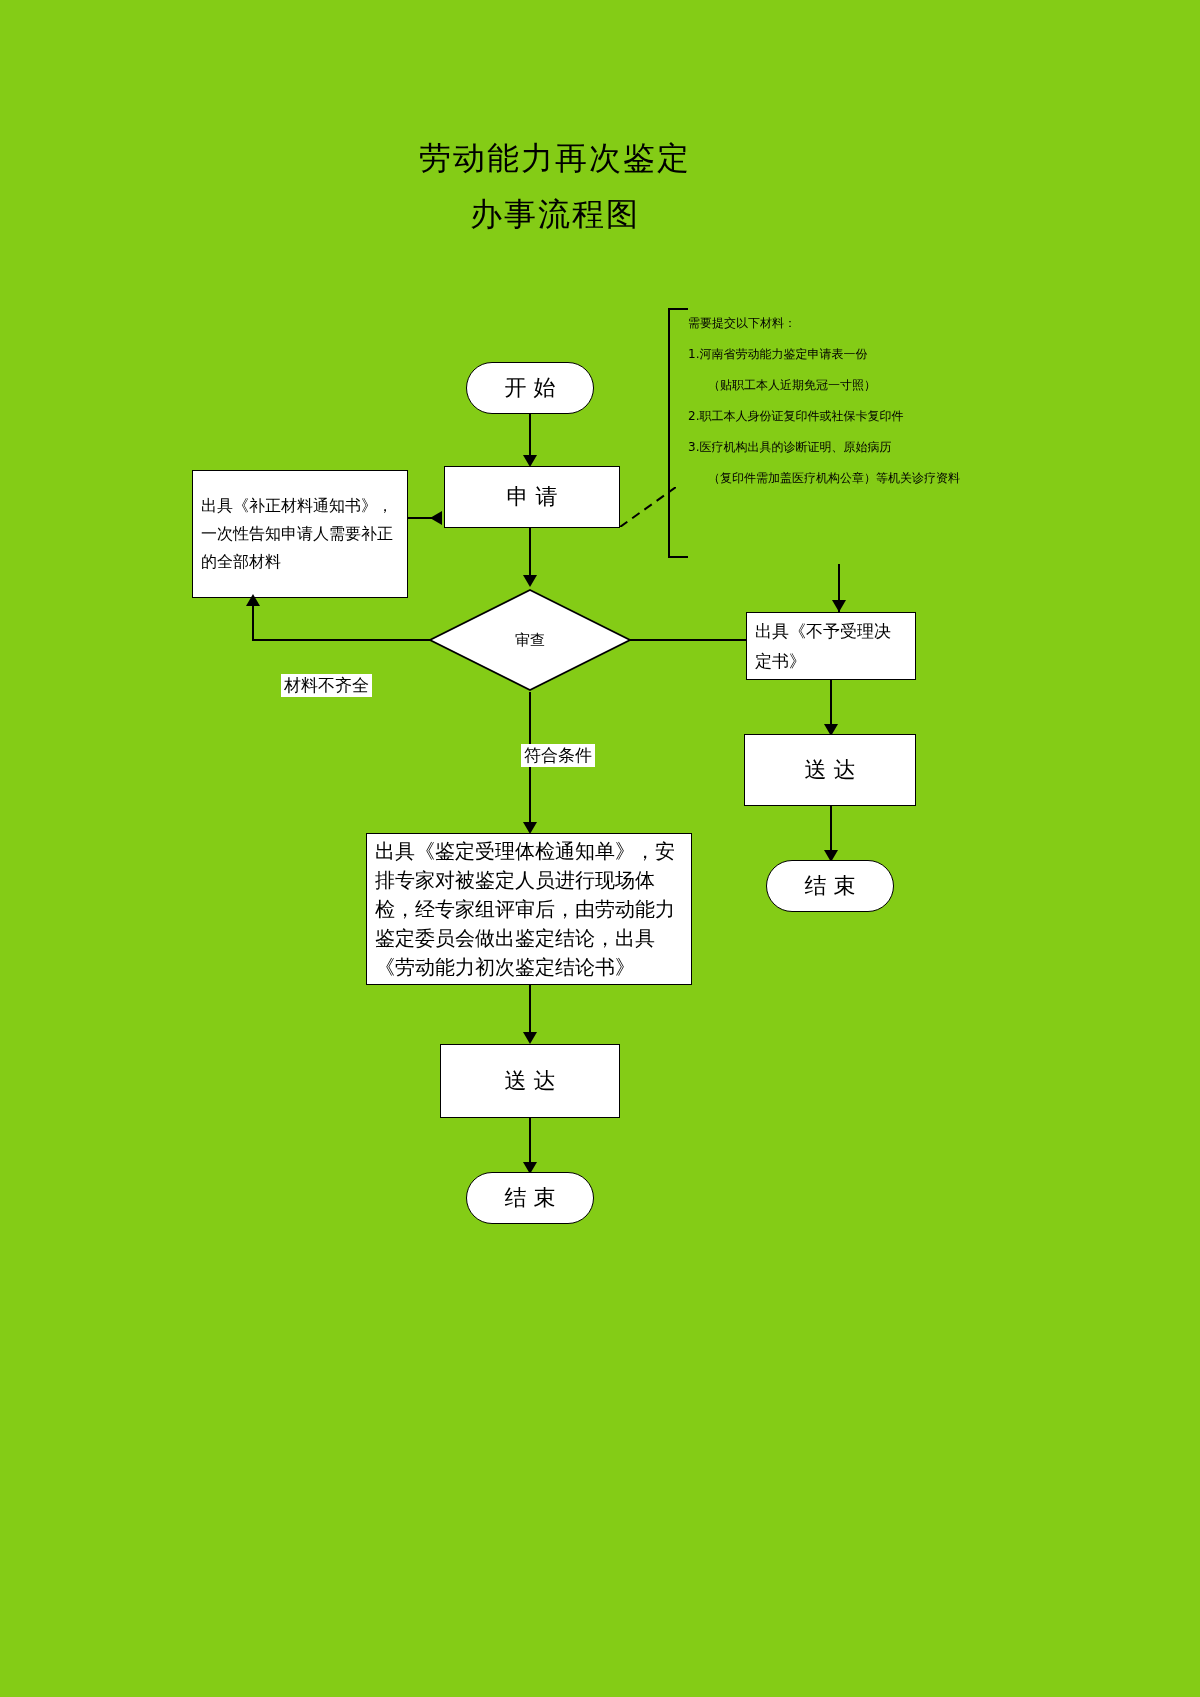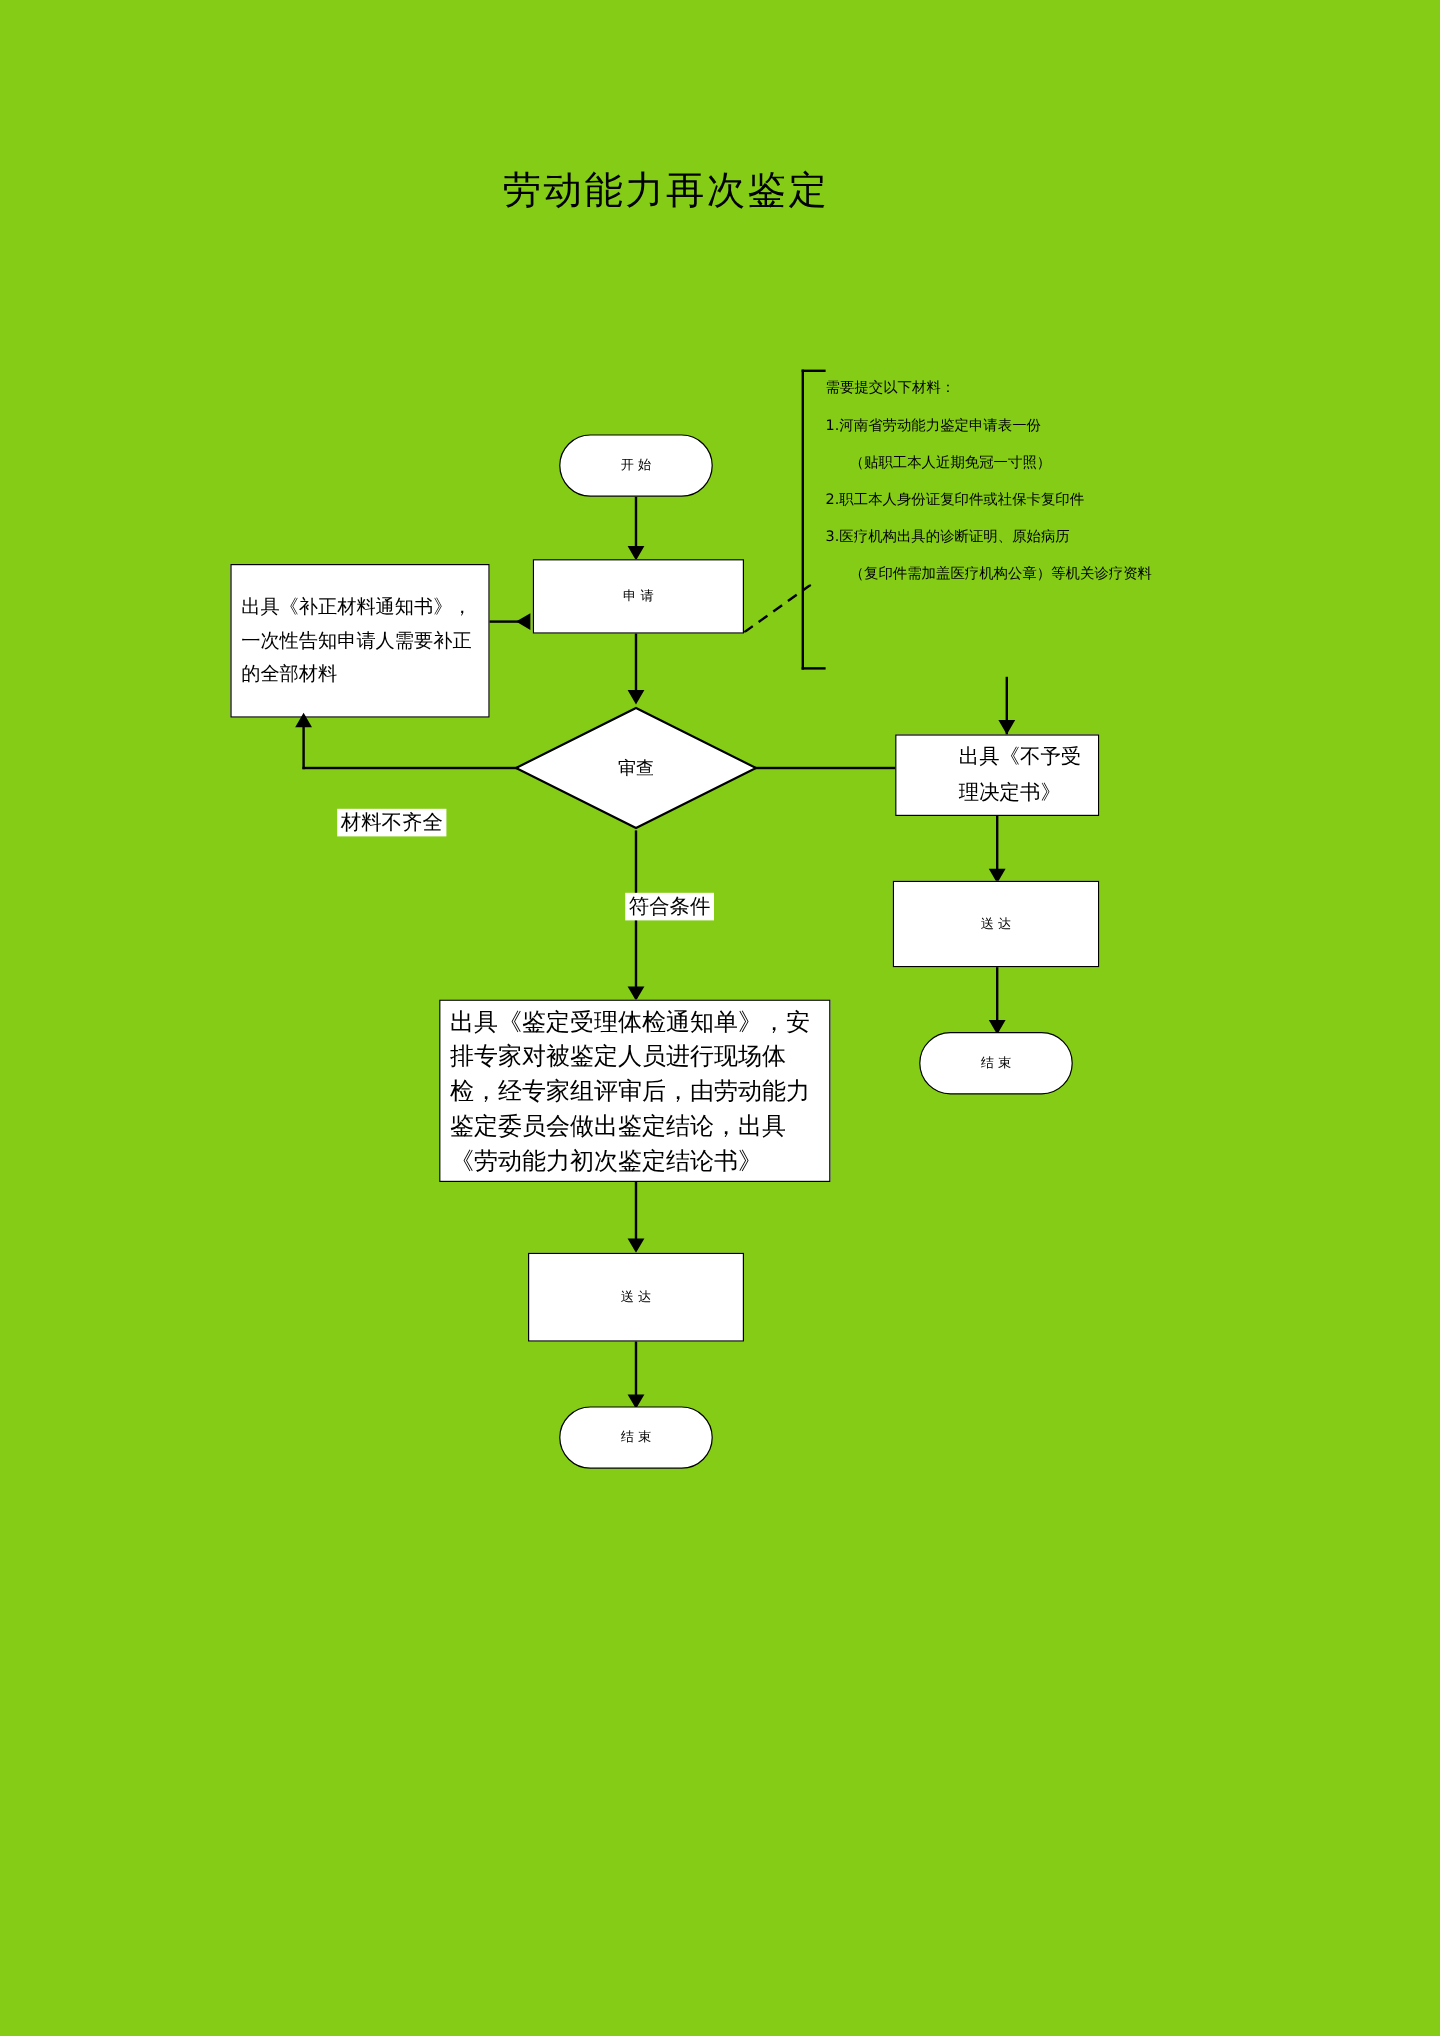--- a/index.html
+++ b/index.html
@@ -38,21 +38,21 @@
 
   
   .node {
     position: absolute;
     box-sizing: border-box;
     border: 1.6px solid #000;
     background: #fff;
     display: flex;
     align-items: center;
     justify-content: center;
-    font-size: 11px;
+    font-size: 22px;
     line-height: 30px;
   }
   .node .txt {
     display: block;
     width: 100%;
     text-align: center;
   }
   .terminator {
     border-radius: 40px;
   }
@@ -158,20 +158,21 @@
     height: 40px;
   }
 </style>
 </head>
 <body>
 
 <div id="page">
 
   <div class="title-block">
     <div class="title-line">劳动能力再次鉴定</div>
+    <div class="title-line">办事流程图</div>
   </div>
 
   <div class="bracket"></div>
   <div class="note">
     <div class="note-line">需要提交以下材料：</div>
     <div class="note-line">1.河南省劳动能力鉴定申请表一份</div>
     <div class="note-line note-indent">（贴职工本人近期免冠一寸照）</div>
     <div class="note-line">2.职工本人身份证复印件或社保卡复印件</div>
     <div class="note-line">3.医疗机构出具的诊断证明、原始病历</div>
     <div class="note-line note-indent">（复印件需加盖医疗机构公章）等机关诊疗资料</div>
@@ -211,21 +212,21 @@
 
   <div class="hline" style="left:252px; top:639px; width:180px;"></div>
   <div class="vline" style="left:252px; top:604px; height:37px;"></div>
   <div class="arrow-up" style="left:246px; top:594px;"></div>
   <div class="edge-label" style="left:281px; top:628px;margin-top:46px;">材料不齐全</div>
 
   <div class="hline" style="left:628px; top:639px; width:212px;"></div>
   <div class="vline" style="left:838px; top:564px; height:77px;"></div>
   <div class="arrow-down" style="left:832px; top:600px;"></div>
 
-  <div class="node process left-text" style="left:746px; top:612px; width:170px; height:68px; font-size:17px; line-height:30px;padding-left:44px;">
+  <div class="node process left-text" style="left:746px; top:612px; width:170px; height:68px; font-size:17px; line-height:30px;">
     <span class="txt">出具《不予受理决定书》</span>
   </div>
 
   <div class="vline" style="left:830px; top:680px; height:54px;"></div>
   <div class="arrow-down" style="left:824px; top:724px;"></div>
 
   <div class="node process" style="left:744px; top:734px; width:172px; height:72px;">
     <span class="txt">送  达</span>
   </div>
 

